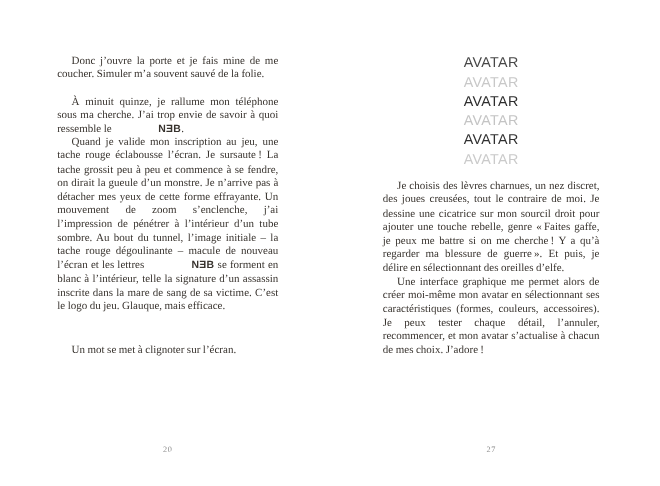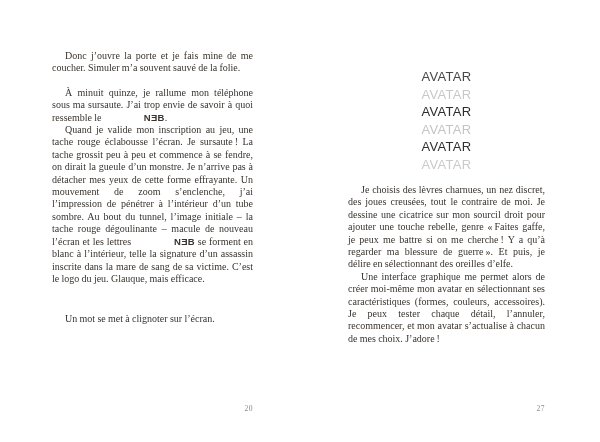--- a/index.html
+++ b/index.html
@@ -11,21 +11,21 @@
   .page{position:relative;width:300px;height:442px;background:#ffffff;}
   .text-col{
     position:absolute;
     color:#38332e;
     font-size:10px;
     line-height:12.4px;
     text-align:justify;
     word-spacing:-0.2px;
   }
   .page.left .text-col{left:52px;top:50px;width:201px;}
-  .page.right .text-col{left:48px;top:68px;width:197px;}
+  .page.right .text-col{left:48px;top:48px;width:197px;}
   .para{margin:0;text-indent:13px;}
   .para.gap{margin-top:12px;}
   .para.gap-large{margin-top:28px;}
   .para:last-child{text-align:justify;}
   .neb{
     font-family:"Liberation Sans", sans-serif;
     font-weight:700;
     font-size:9.5px;
     letter-spacing:0.3px;
     padding-left:40px;
@@ -38,35 +38,35 @@
     line-height:17.5px;
     letter-spacing:0.3px;
     text-indent:0;
   }
   .avatar-line{text-indent:0;}
   .pagenum{
     position:absolute;
     top:404px;
     font-size:7.5px;
     color:#8a8a8a;
-    text-align:right;
+    text-align:center;
     letter-spacing:0.5px;
   }
   .page.left .pagenum{left:52px;width:201px;}
   .page.right .pagenum{left:48px;width:197px;}
 </style>
 </head>
 <body>
 
 <div class="spread">
 
   <div class="page left">
     <div class="text-col" id="left-col">
         <p class="para"><span>Donc j’ouvre la porte et je fais mine de me coucher. Simuler m’a souvent sauvé de la folie.</span></p>
-        <p class="para gap"><span>À minuit quinze, je rallume mon téléphone sous ma sursaute. J’ai trop envie de savoir à quoi ressemble le </span><span class="neb">NƎB</span><span>.</span></p>
+        <p class="para gap"><span>À minuit quinze, je rallume mon téléphone sous ma cherche. J’ai trop envie de savoir à quoi ressemble le </span><span class="neb">NƎB</span><span>.</span></p>
         <p class="para"><span>Quand je valide mon inscription au jeu, une tache rouge éclabousse l’écran. Je sursaute ! La tache grossit peu à peu et commence à se fendre, on dirait la gueule d’un monstre. Je n’arrive pas à détacher mes yeux de cette forme effrayante. Un mouvement de zoom s’enclenche, j’ai l’impression de pénétrer à l’intérieur d’un tube sombre. Au bout du tunnel, l’image initiale – la tache rouge dégoulinante – macule de nouveau l’écran et les lettres </span><span class="neb">NƎB</span><span> se forment en blanc à l’intérieur, telle la signature d’un assassin inscrite dans la mare de sang de sa victime. C’est le logo du jeu. Glauque, mais efficace.</span></p>
         <p class="para gap-large"><span>Un mot se met à clignoter sur l’écran.</span></p>
       </div>
     <div class="pagenum">20</div>
   </div>
 
   <div class="page right">
     <div class="text-col">
       <div class="avatar-stack" id="avatar-stack">
           <div class="avatar-line" style="color: rgb(71, 71, 71);">AVATAR</div>

